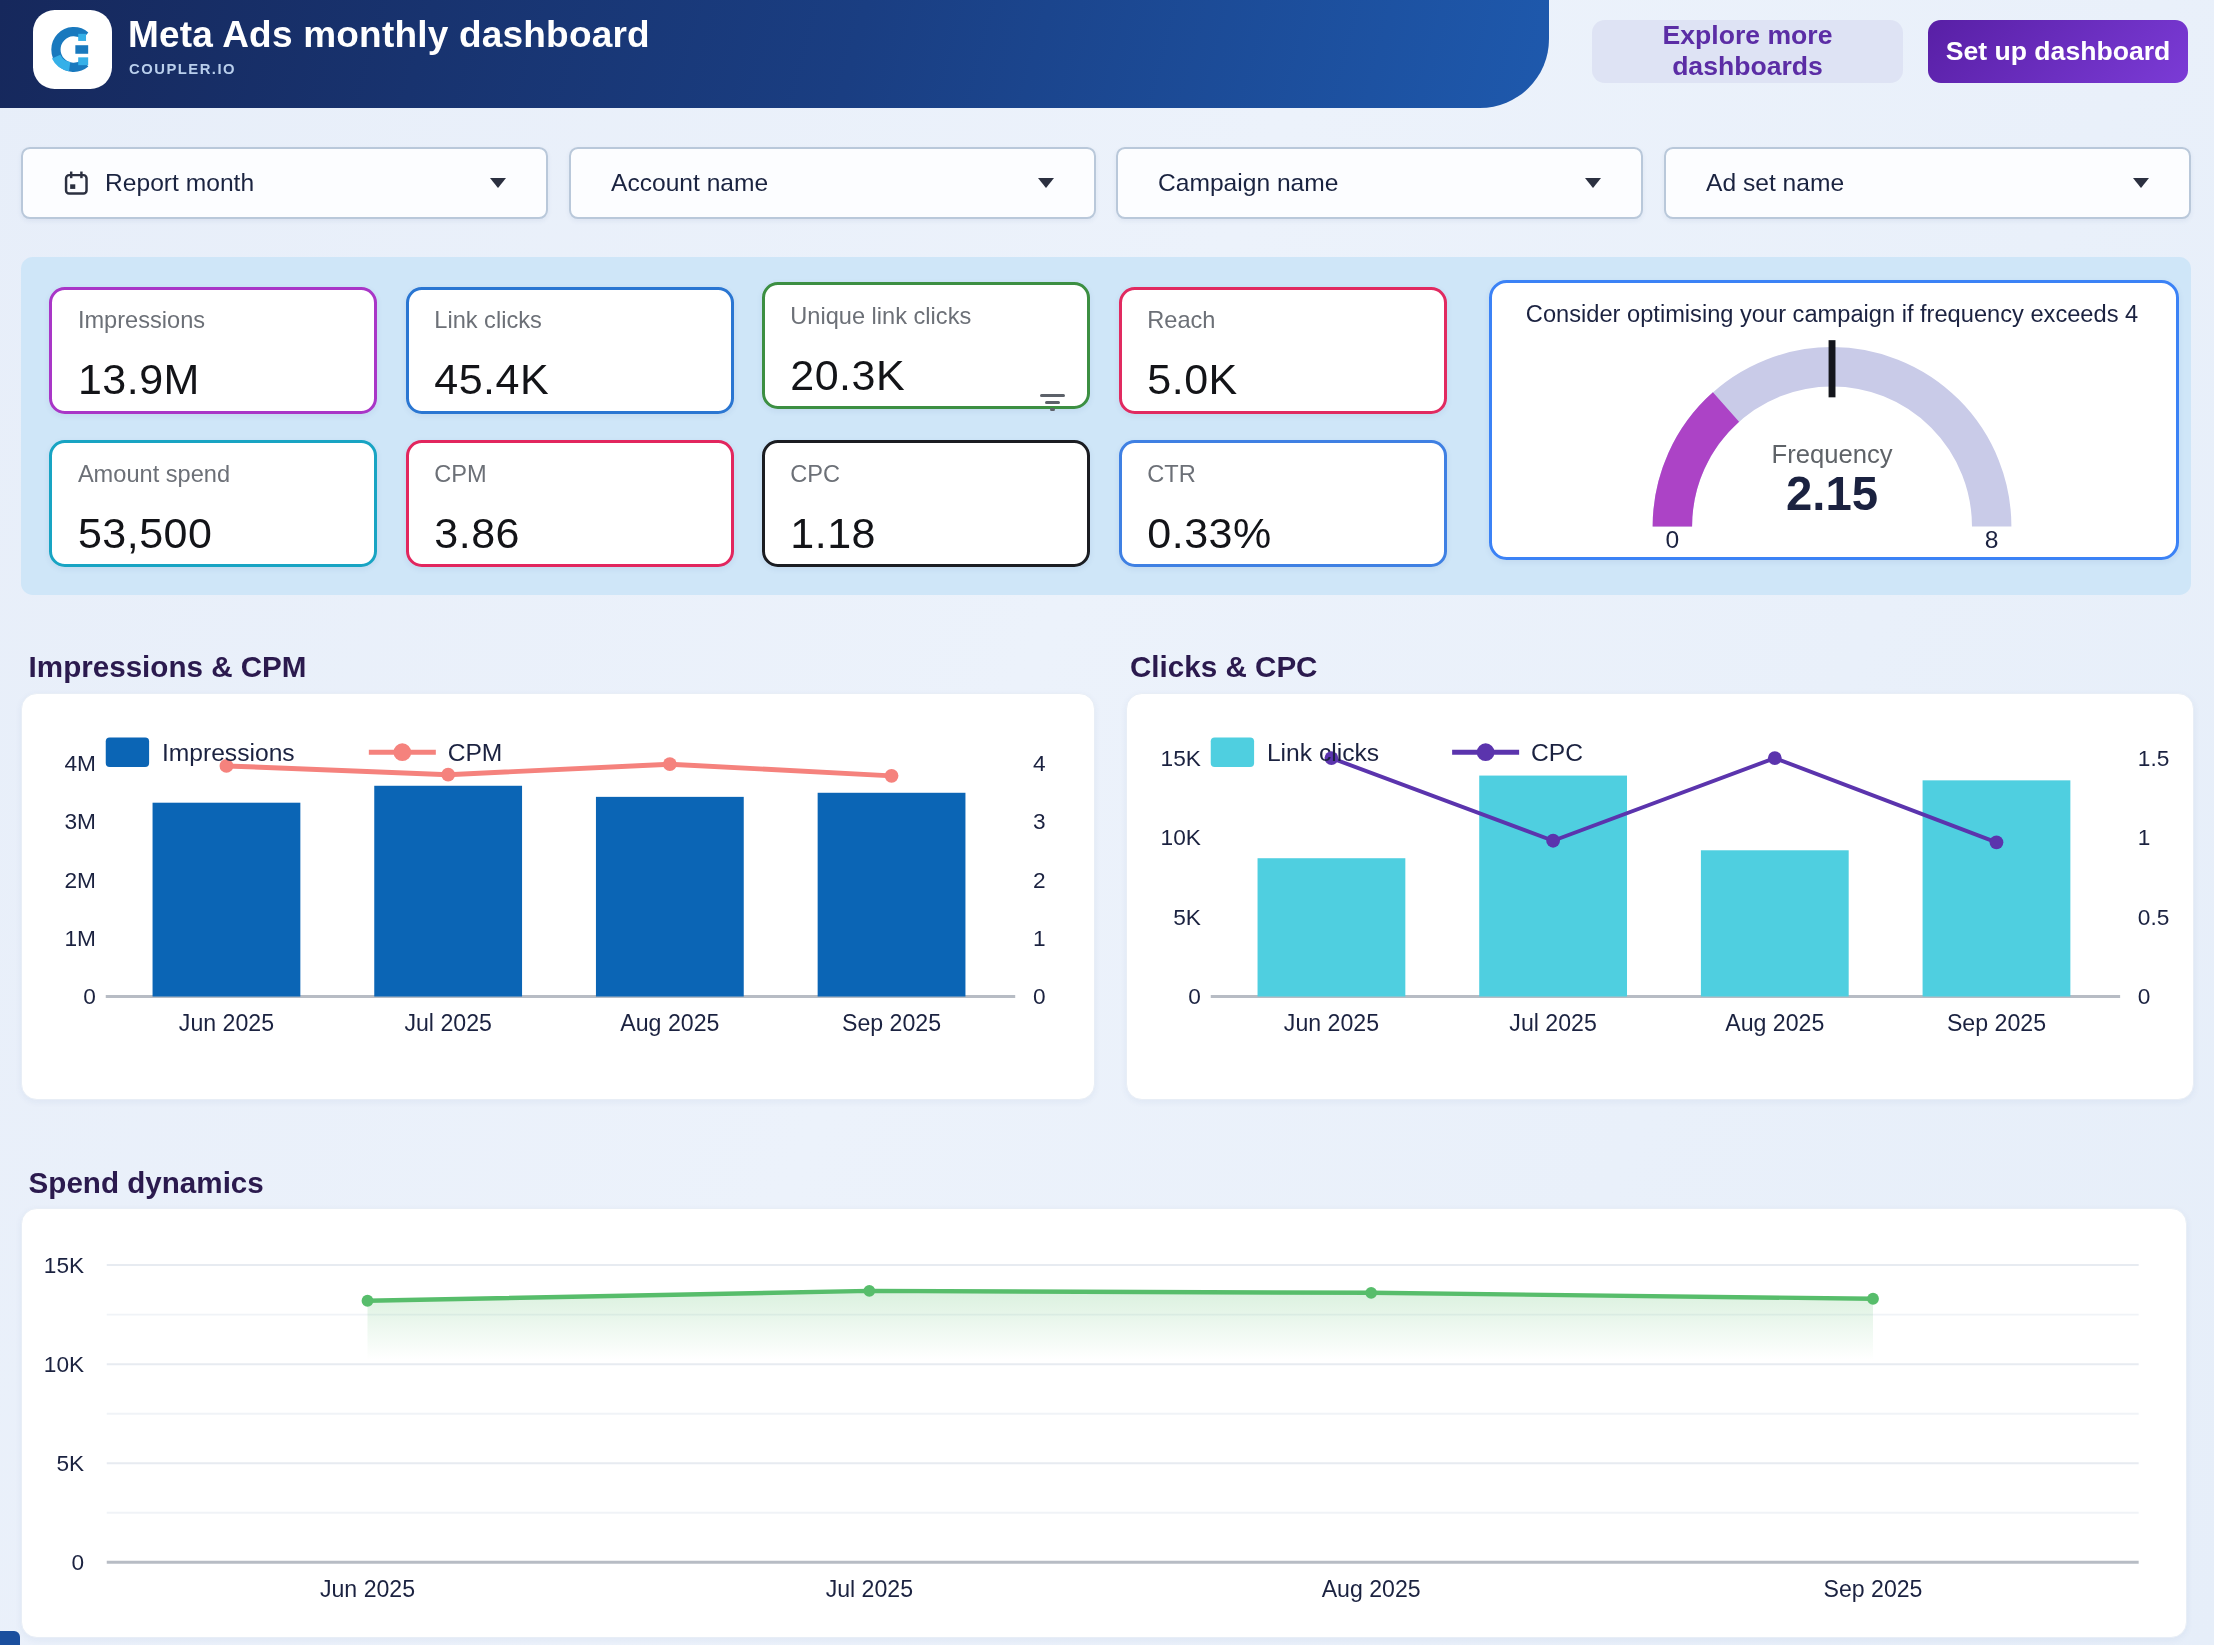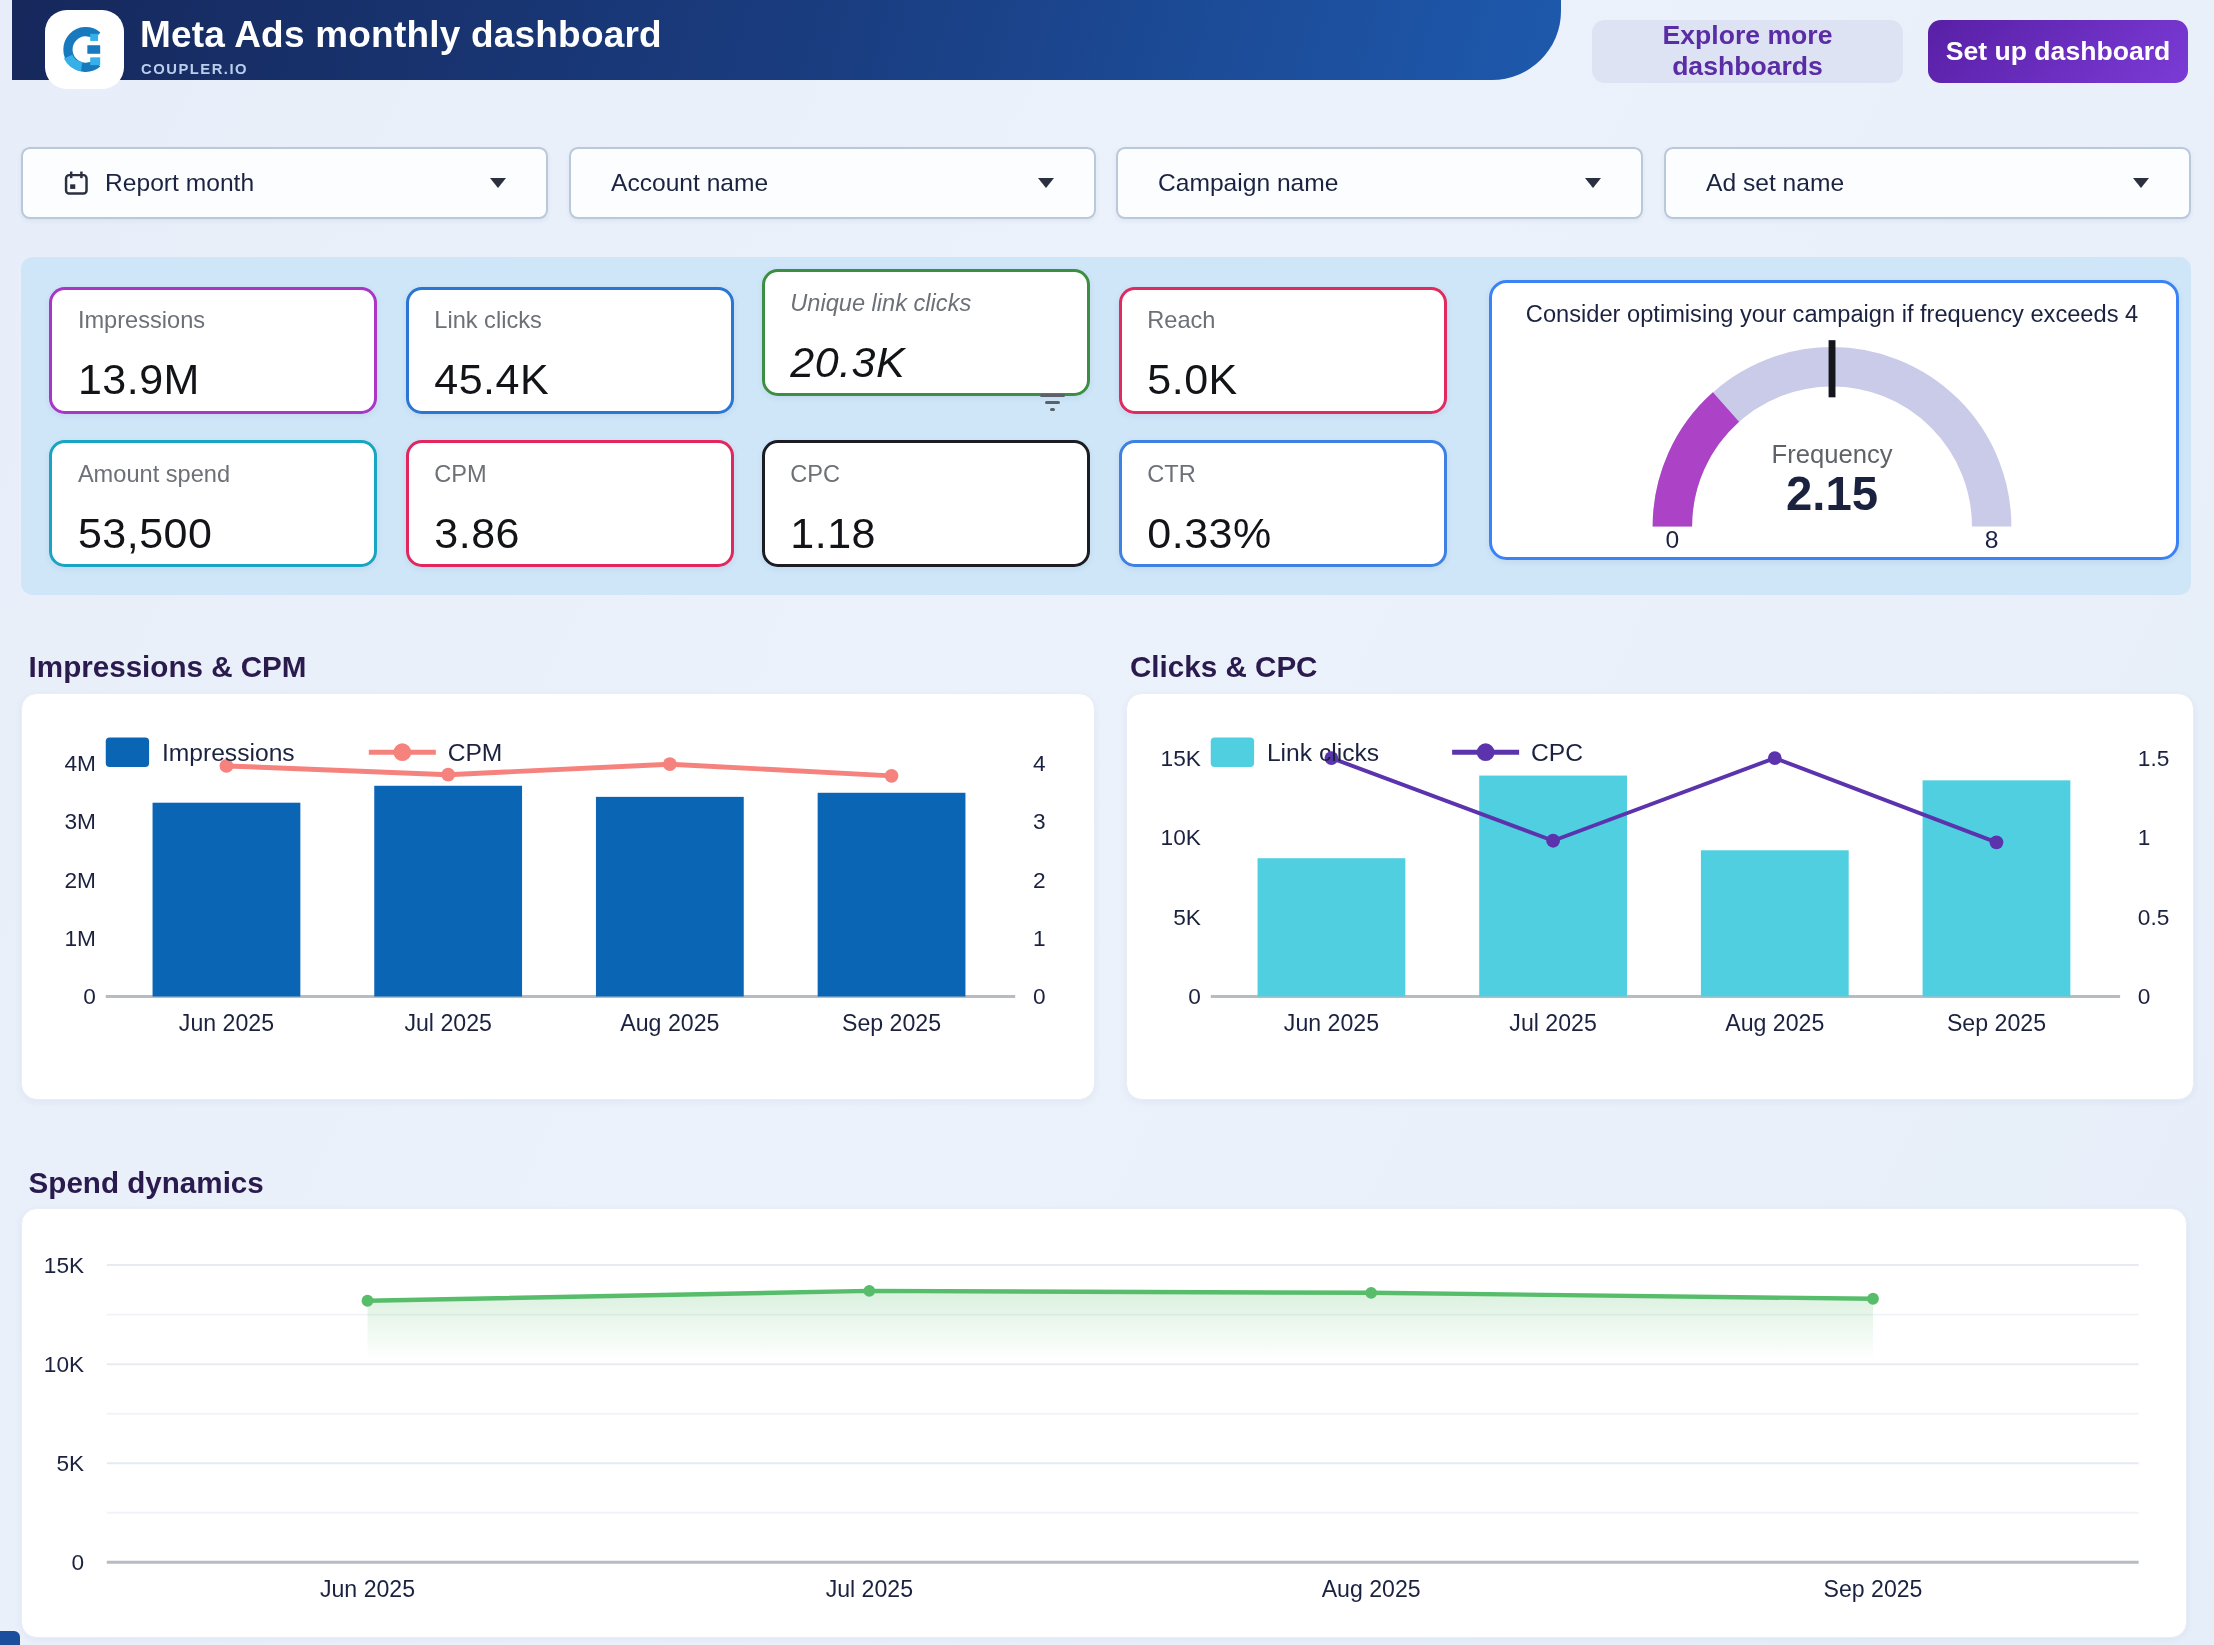--- a/index.html
+++ b/index.html
@@ -1,21 +1,21 @@
 <!DOCTYPE html>
 <html><head>
 <meta charset="utf-8">
 <style>
   * { margin:0; padding:0; box-sizing:border-box; }
   body { font-family:"Liberation Sans", sans-serif; }
   .page { position:relative; width:2214px; height:1645px; overflow:hidden;
           background:linear-gradient(115deg,#e7eef9 0%,#ecf2fb 45%,#e6eef9 100%); }
 
   
-  .header-band { position:absolute; left:12px; top:0; width:1549px; height:80px;
+  .header-band { position:absolute; left:0; top:0; width:1549px; height:108px;
     background:linear-gradient(105deg,#16285c 0%,#1a3e82 55%,#1e59ad 100%);
     border-bottom-right-radius:69px; }
   .logo { position:absolute; left:32.5px; top:9.9px; width:79px; height:79px;
     background:#ffffff; border-radius:21.7px; display:flex; align-items:center; justify-content:center; }
   .h-title { position:absolute; left:128px; top:13.8px; font-size:37px; font-weight:bold; color:#ffffff; letter-spacing:0.2px; }
   .h-sub   { position:absolute; left:129px; top:61px; font-size:14.8px; font-weight:bold; color:#b9cfec; letter-spacing:1.5px; }
   .btn { position:absolute; top:19.7px; height:63px; border:none; border-radius:12.8px;
     font-family:"Liberation Sans",sans-serif; font-size:26.6px; font-weight:bold; cursor:pointer; }
   .btn-explore { left:1592px; width:311px; background:#dee3f4; color:#5b2da5; }
   .btn-setup   { left:1928px; width:260px; background:linear-gradient(135deg,#581fa5 0%,#7b3bd6 100%); color:#ffffff; }
@@ -95,21 +95,21 @@
 
   <div class="kpi-panel">
     <div class="kpi-card" style="left: 28.6px; top: 29.6px; border-color: rgb(169, 54, 199);">
       <div class="kpi-label">Impressions</div>
       <div class="kpi-value">13.9M</div>
     </div>
     <div class="kpi-card" style="left: 385px; top: 29.6px; border-color: rgb(42, 118, 210);">
       <div class="kpi-label">Link clicks</div>
       <div class="kpi-value">45.4K</div>
     </div>
-    <div class="kpi-card" style="left: 741px; top: 12px; border-color: rgb(60, 143, 66); font-style: italic;">
+    <div class="kpi-card" style="left: 741px; top: 25px; border-color: rgb(60, 143, 66);">
       <div class="kpi-label">Unique link clicks</div>
       <div class="kpi-value">20.3K</div>
     </div>
     <div class="kpi-card" style="left: 1098px; top: 29.6px; border-color: rgb(225, 42, 96);">
       <div class="kpi-label">Reach</div>
       <div class="kpi-value">5.0K</div>
     </div>
     <div class="kpi-card" style="left: 28.6px; top: 183px; border-color: rgb(24, 164, 195);">
       <div class="kpi-label">Amount spend</div>
       <div class="kpi-value">53,500</div>

